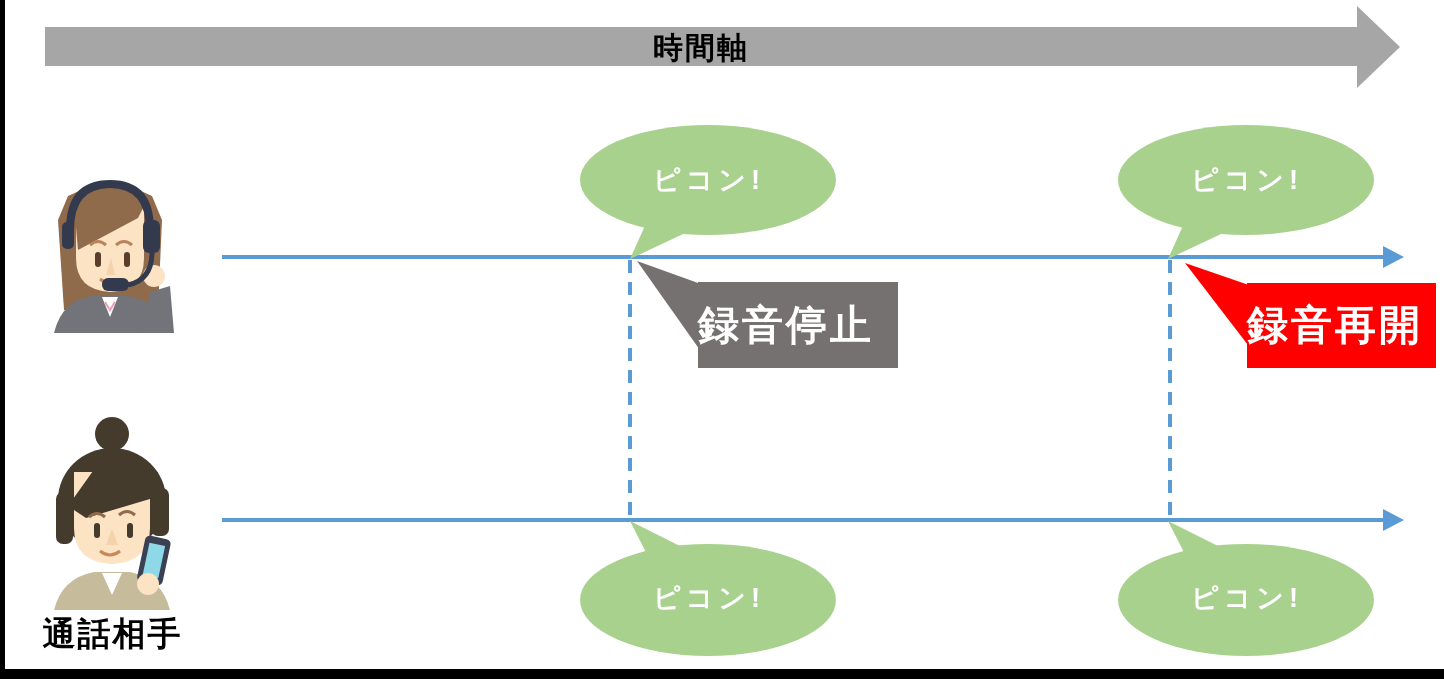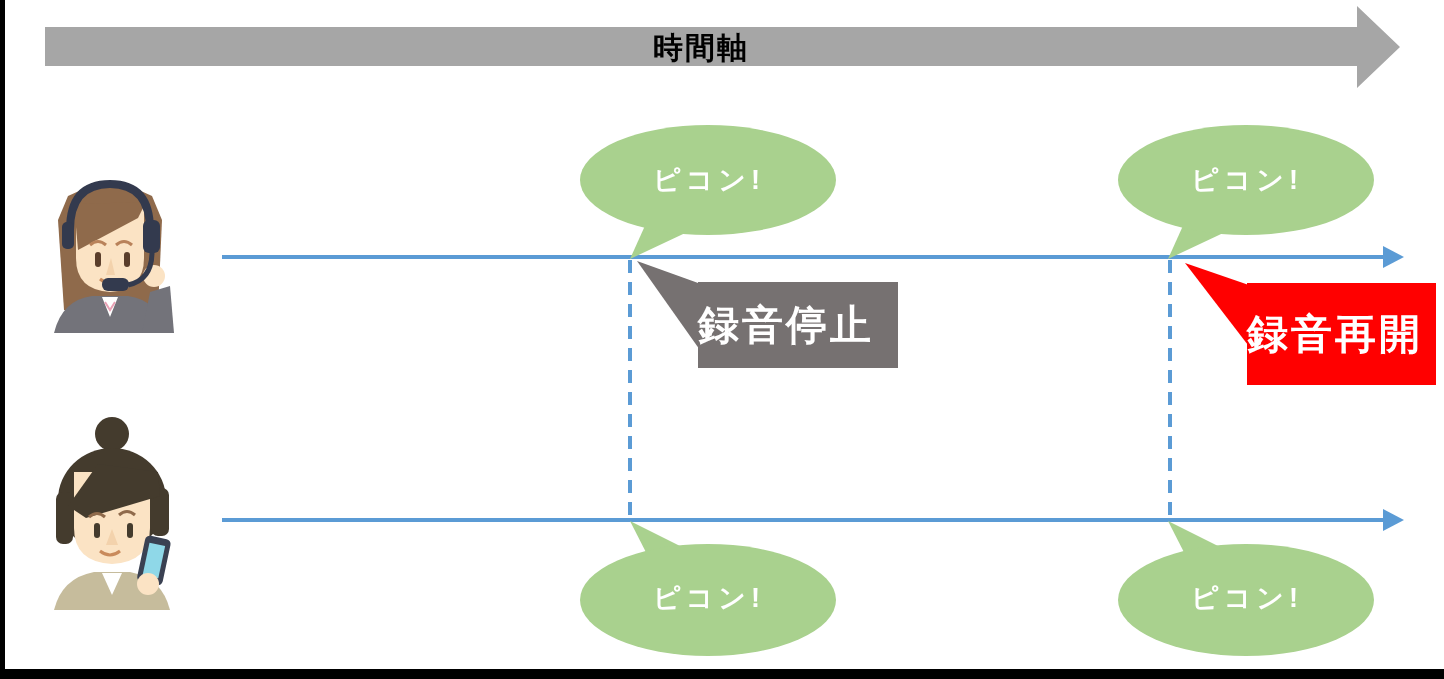--- a/index.html
+++ b/index.html
@@ -33,21 +33,21 @@
   .bubble.up{height:140px;}
   .bubble.up .txt{top:0;height:114px;}
   .bubble.down{height:148px;}
   .bubble.down .txt{top:27px;height:110px;}
   
   .callout-box{
     display:flex;align-items:center;
     color:#fff;font-weight:bold;font-size:41px;letter-spacing:3px;white-space:nowrap;
   }
   #recording-stop-box{left:698px;top:282px;width:200px;height:86px;background:#767171;}
-  #recording-resume-box{left:1247px;top:283px;width:189px;height:102px;background:#FF0000;}
+  #recording-resume-box{left:1247px;top:283px;width:189px;height:85px;background:#FF0000;}
 </style>
 </head>
 <body>
 
 <div id="page">
 
   <svg class="abs" width="1444" height="679" viewBox="0 0 1444 679" style="left:0;top:0;">
 
     <polygon points="45,27 1357,27 1357,6 1400,47 1357,88 1357,66 45,66" fill="#A6A6A6"></polygon>
 
@@ -108,20 +108,21 @@
     <path d="M58,141 Q68,149 78,141" stroke="#C98A5B" stroke-width="3" fill="none"></path>
     <path d="M12,200 Q20,168 52,162 L88,162 Q120,168 128,200 Z" fill="#C6BC9C"></path>
     <polygon points="60,163 80,163 70,185" fill="#ffffff"></polygon>
     <g transform="rotate(12 112 150)">
       <rect x="99" y="127" width="26" height="47" rx="5" fill="#3A4152"></rect>
       <rect x="104" y="134" width="16" height="33" fill="#8FD8E8"></rect>
     </g>
     <circle cx="106" cy="174" r="11" fill="#FBE3C4"></circle>
   </svg>
 
+  <div class="abs actor-label" id="callee-label">通話相手</div>
 
   <div class="abs bubble up" style="left:578px;top:123px;">
     <svg width="262" height="140" viewBox="0 0 262 140">
       <polygon points="70,96 120,104 52,136" fill="#A9D18E"></polygon>
       <ellipse cx="130" cy="57" rx="128" ry="55" fill="#A9D18E"></ellipse>
     </svg>
     <span class="txt">ピコン!</span>
   </div>
 
   <div class="abs bubble up" style="left:1116px;top:123px;">

